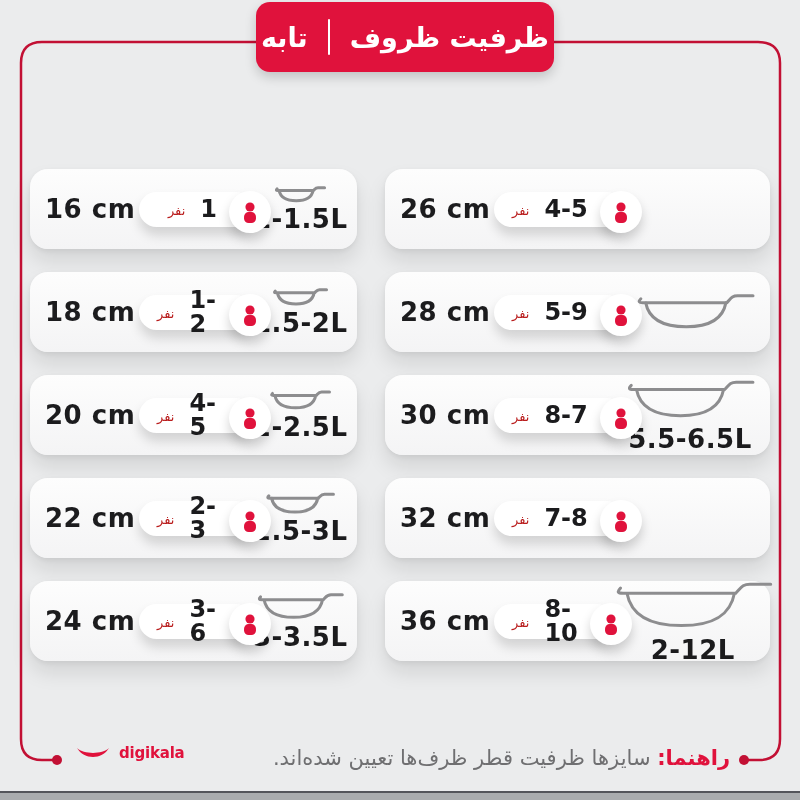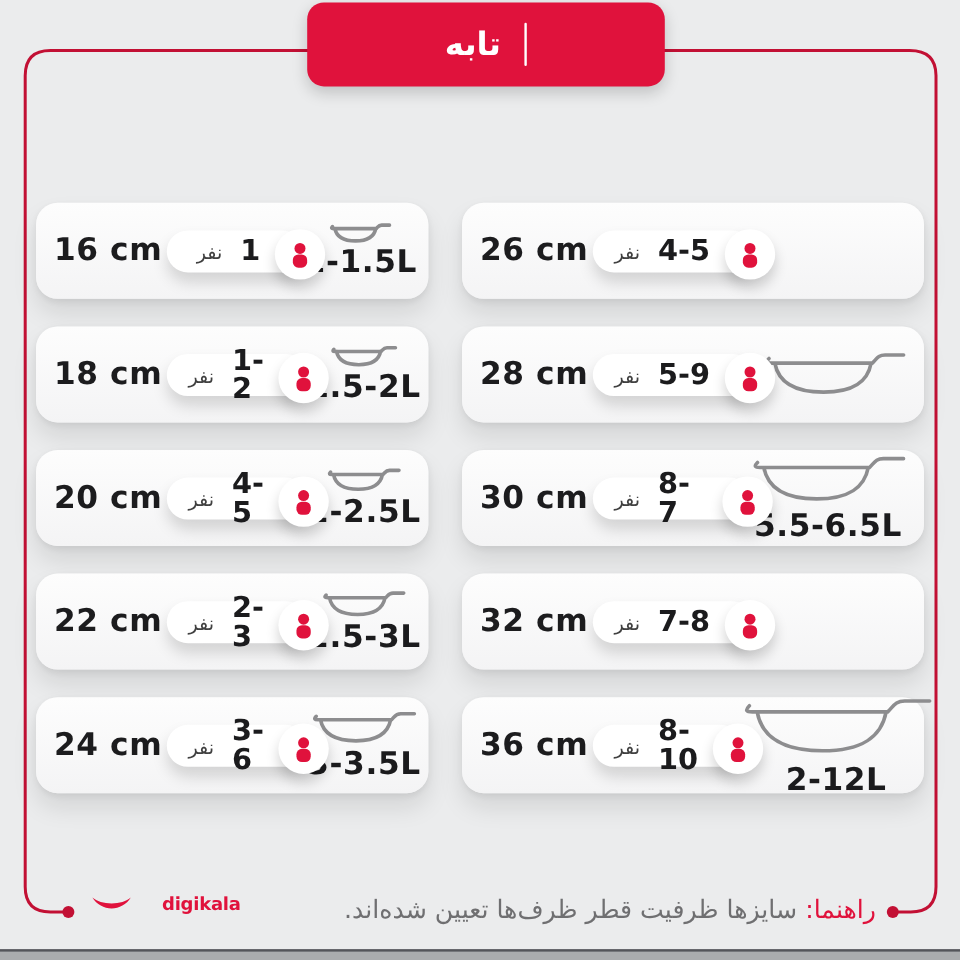--- a/index.html
+++ b/index.html
@@ -42,21 +42,21 @@
   .pill{
     direction:rtl; display:flex; align-items:center; gap:15px;
     background:#ffffff; height:35px; border-radius:18px;
     padding:0 36px 0 18px; min-width:60px;
     box-shadow:0 8px 12px rgba(0,0,0,0.15);
   }
   .num{
     font-weight:bold; font-size:24px; color:#1b1b1d;
     direction:ltr; unicode-bidi:embed; line-height:1;
   }
-  .unit{font-size:16px; color:#404040; line-height:1; padding-top:3px;}
+  .unit{font-size:13px; color:#b91c1c; line-height:1; padding-top:3px;}
   .person-badge{
     position:absolute; right:-18px; top:calc(50% - 18px);
     width:42px; height:42px; background:#ffffff; border-radius:50%;
     box-shadow:0 7px 11px rgba(0,0,0,0.18);
     display:flex; align-items:center; justify-content:center;
   }
   .pan-col{
     margin-left:auto; display:flex; flex-direction:column;
     align-items:center; justify-content:center; gap:3px; padding-right:6px;
   }
@@ -64,24 +64,24 @@
   .capacity{
     font-weight:bold; font-size:26px; color:#1b1b1d;
     letter-spacing:0.5px; line-height:1; white-space:nowrap;
   }
 
   
   .footer-note{
     position:absolute; right:70px; top:746px; direction:rtl;
     font-size:21px; color:#6f6f71; white-space:nowrap;
   }
-  .footer-note .note-label{color:#e0123c; font-weight:normal;}
+  .footer-note .note-label{color:#e0123c; font-weight:bold;}
   .brand{
     position:absolute; left:74px; top:744px;
-    display:flex; align-items:center; gap:23px;
+    display:flex; align-items:center; gap:7px;
   }
   .brand-word{
     font-size:15px; font-weight:bold; color:#e0123c; letter-spacing:-0.2px;
   }
   .bottom-edge{
     position:absolute; left:0; right:0; bottom:0; height:7px;
     background:#aaacae; border-top:2px solid #54555a;
   }
 </style>
 </head>
@@ -89,20 +89,21 @@
 
 <div class="page">
 
   <svg class="frame-svg" width="800" height="800" viewBox="0 0 800 800">
     <path d="M57 760 H42 Q21 760 21 739 V63 Q21 42 42 42 H758 Q780 42 780 63 V739 Q780 760 759 760 H744" fill="none" stroke="#c21034" stroke-width="2.5"></path>
     <circle cx="57" cy="760" r="5" fill="#c21034"></circle>
     <circle cx="744" cy="760" r="5" fill="#c21034"></circle>
   </svg>
 
   <div class="header">
+    <span>ظرفیت ظروف</span>
     <span class="divider"></span>
     <span>تابه</span>
   </div>
 
   <div class="col col-left">
 
     <div class="card">
       <span class="size-label">16 cm :</span>
       <div class="pill-wrap">
         <div class="pill">

